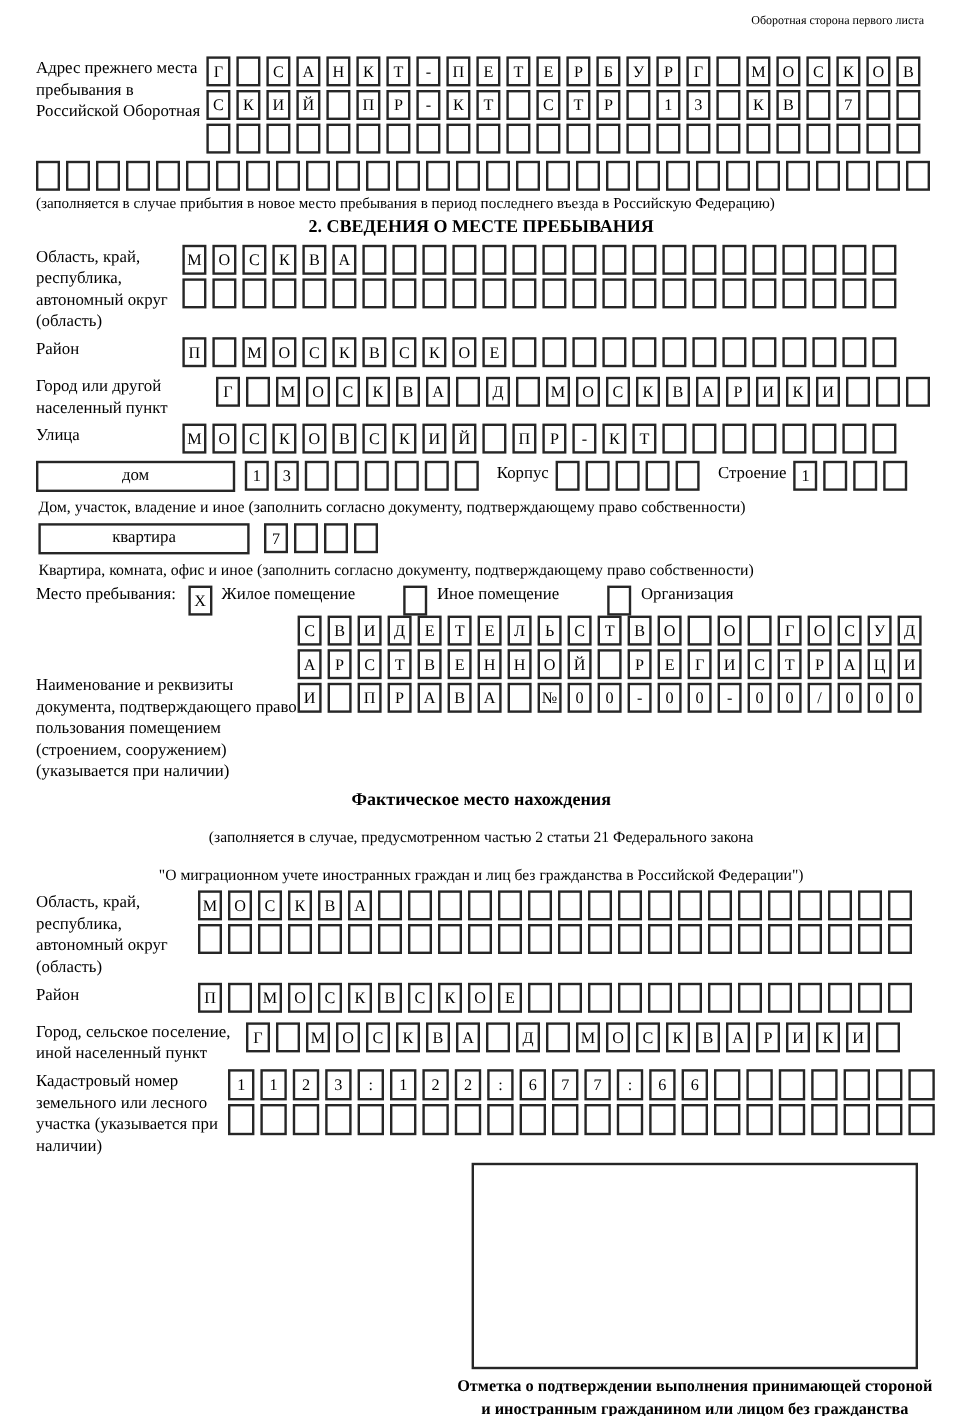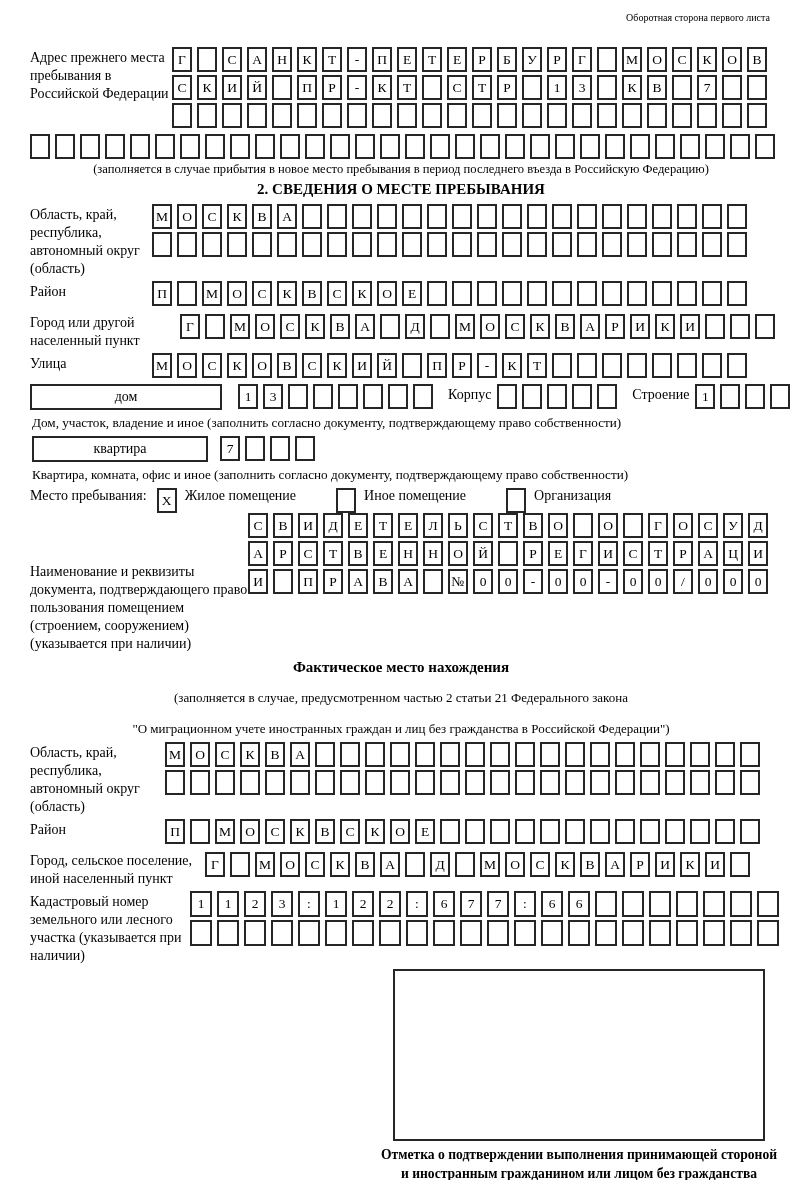--- a/index.html
+++ b/index.html
@@ -12,25 +12,25 @@
   .w122{width:122px;}
   .w150{width:150px;}
   .w218{width:218px;margin-top:48px;}
   .w135{width:135px;}
   .w175{width:175px;}
   .w160{width:160px;}
   .cells{display:flex;flex:none;margin-bottom:3px;}
   .cell{flex:none;width:20px;height:25px;border:2px solid #262626;box-sizing:border-box;margin-right:5px;display:flex;align-items:center;justify-content:center;font-size:13.5px;line-height:1;}
   .cad .cell{width:22px;height:26px;}
   .stack{display:flex;flex-direction:column;}
-  .caption{font-size:12.6px;text-align:center;margin:1px 0 4px 0;}
+  .caption{font-size:12.6px;margin:1px 0 4px 0;}
   .caption-left{font-size:13.2px;margin:0 0 5px 2px;}
   .sec-title{font-weight:bold;text-align:center;font-size:15px;margin:4px 0 6px 0;}
   .widebox{flex:none;border:2px solid #262626;box-sizing:border-box;height:26px;display:flex;align-items:center;justify-content:center;font-size:14px;}
-  .wb-house{width:192px;margin-right:16px;}
+  .wb-house{width:166px;margin-right:8px;}
   .wb-apt{width:176px;margin-left:2px;margin-right:12px;}
   .inline-lbl{flex:none;padding:3px 6px 0 10px;font-size:14px;}
   .stay-row{display:flex;align-items:flex-start;margin:4px 0 0 0;}
   .stay-row .cell{margin:0 8px 0 10px;}
   .stay-lbl{font-size:14px;}
   .stay-gap{width:30px;flex:none;}
   .stay-note{font-size:13px;margin:2px 0 6px 200px;}
   .center-note{text-align:center;font-size:13px;line-height:19px;margin:12px 0 4px 0;}
   .stamp-box{width:372px;height:172px;border:2px solid #262626;box-sizing:border-box;margin-left:363px;margin-top:4px;}
   .stamp-note{width:400px;margin-left:349px;text-align:center;font-size:13.6px;line-height:19px;margin-top:4px;font-weight:bold;}
@@ -38,21 +38,21 @@
   .mt2{margin-top:2px;}
 </style>
 </head>
 <body>
 
 <div class="hdr-note">Оборотная сторона первого листа</div>
 
 <div class="page">
 
   <div class="row">
-    <div class="label w142">Адрес прежнего места пребывания в Российской Федерации</div>
+    <div class="label w142">Адрес прежнего места пребывания в Российской Оборотная</div>
     <div class="stack">
       <div class="cells">
           <span class="cell">Г</span>
           <span class="cell"></span>
           <span class="cell">С</span>
           <span class="cell">А</span>
           <span class="cell">Н</span>
           <span class="cell">К</span>
           <span class="cell">Т</span>
           <span class="cell">-</span>

